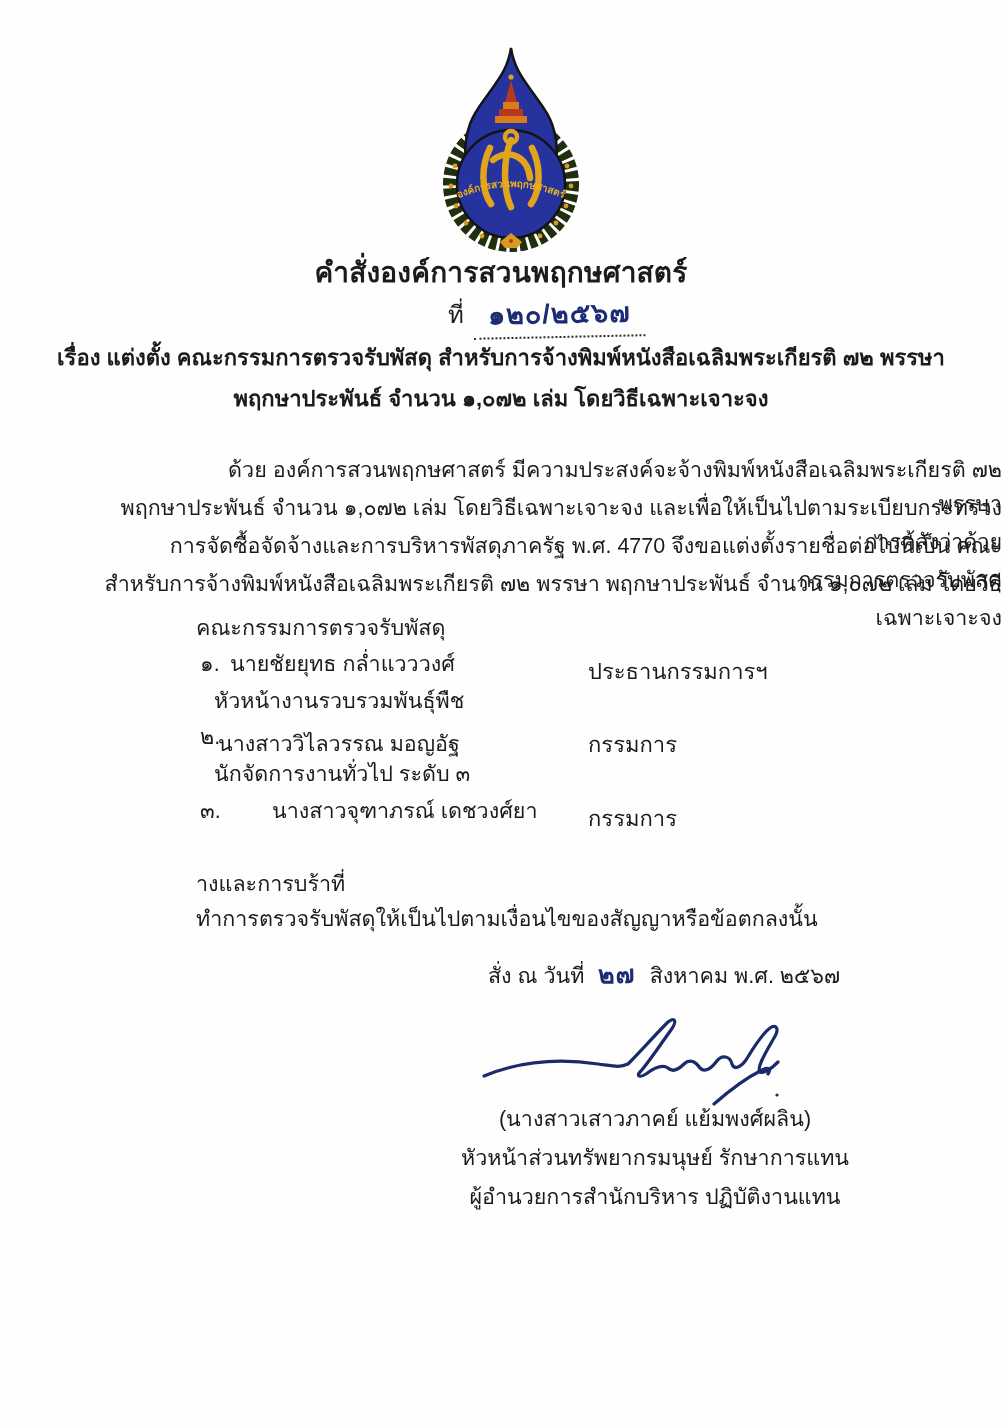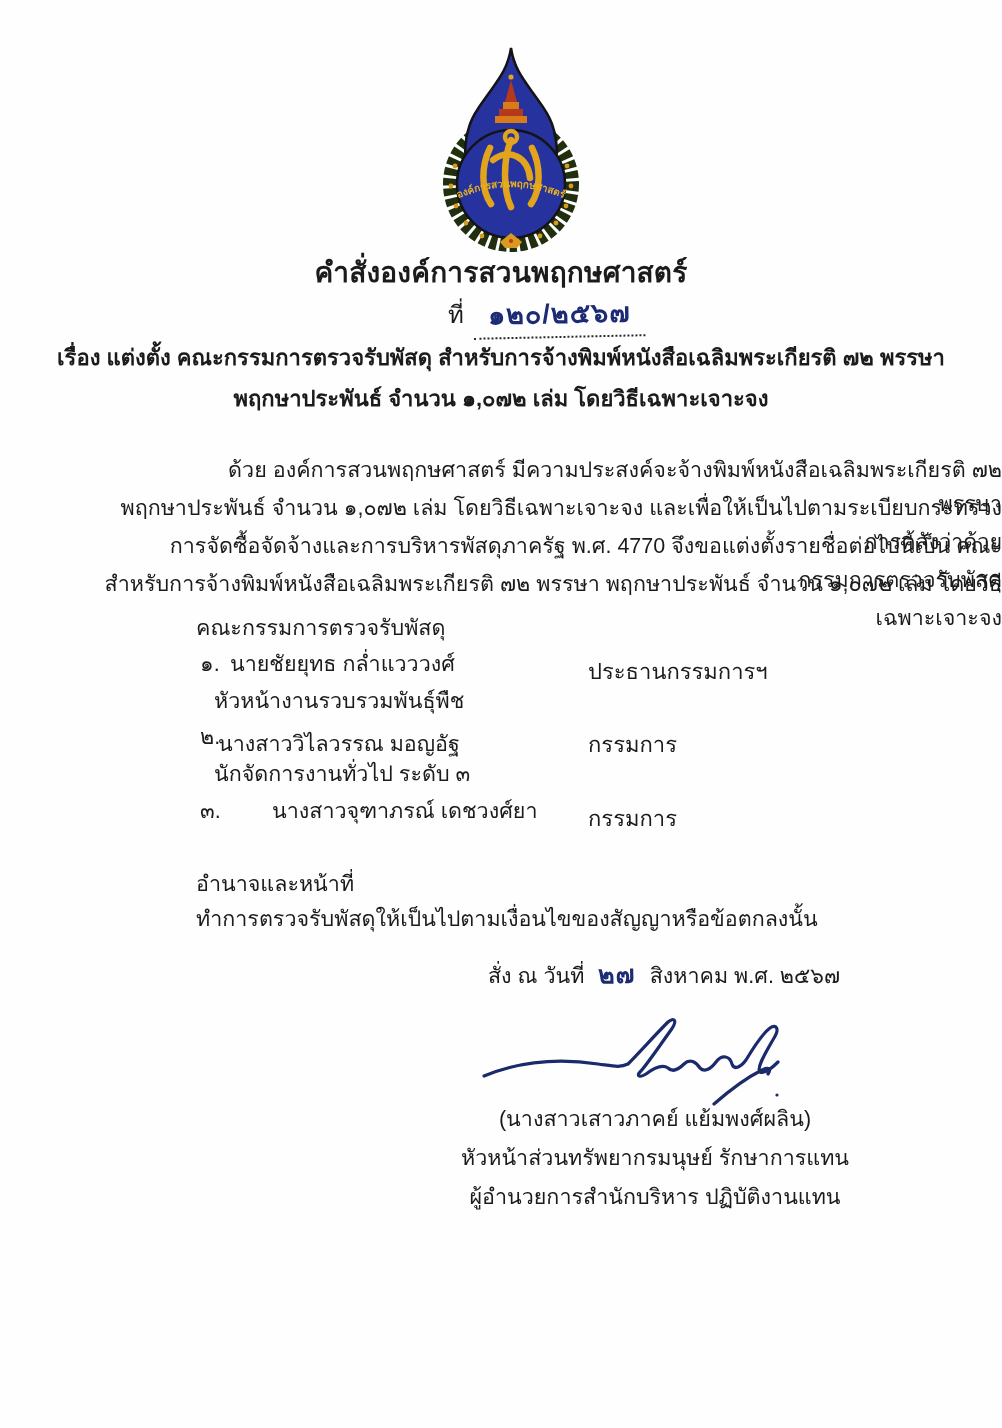--- a/index.html
+++ b/index.html
@@ -140,21 +140,21 @@
   <div class="abs member-row" style="top:756px;">
     <span class="member-position">นักจัดการงานทั่วไป ระดับ ๓</span>
   </div>
 
   <div class="abs member-row" style="top:793px;">
     <span class="member-label" style="left:116px;">๓.</span>
     <span class="member-label" style="left:146px;margin-left:42px;">นางสาวจุฑาภรณ์ เดชวงศ์ยา</span>
     <span class="member-role">กรรมการ</span>
   </div>
 
-  <div class="abs body-text" style="top:866px;left:196px;">อำนาจและหน้าที่</div>
+  <div class="abs body-text" style="top:866px;left:196px;">างและการบร้าที่</div>
   <div class="abs body-text" style="top:901px;left:196px;">ทำการตรวจรับพัสดุให้เป็นไปตามเงื่อนไขของสัญญาหรือข้อตกลงนั้น</div>
 
   <div class="abs body-text" style="top:954px;left:488px;">
     <span>สั่ง ณ วันที่</span>
     <span class="hand" style="margin:0 8px;">๒๗</span>
     <span>สิงหาคม พ.ศ. ๒๕๖๗</span>
   </div>
 
   <div class="abs" style="left:478px;top:1012px;width:312px;height:100px;">
     <svg width="312" height="100" viewBox="0 0 312 100">

